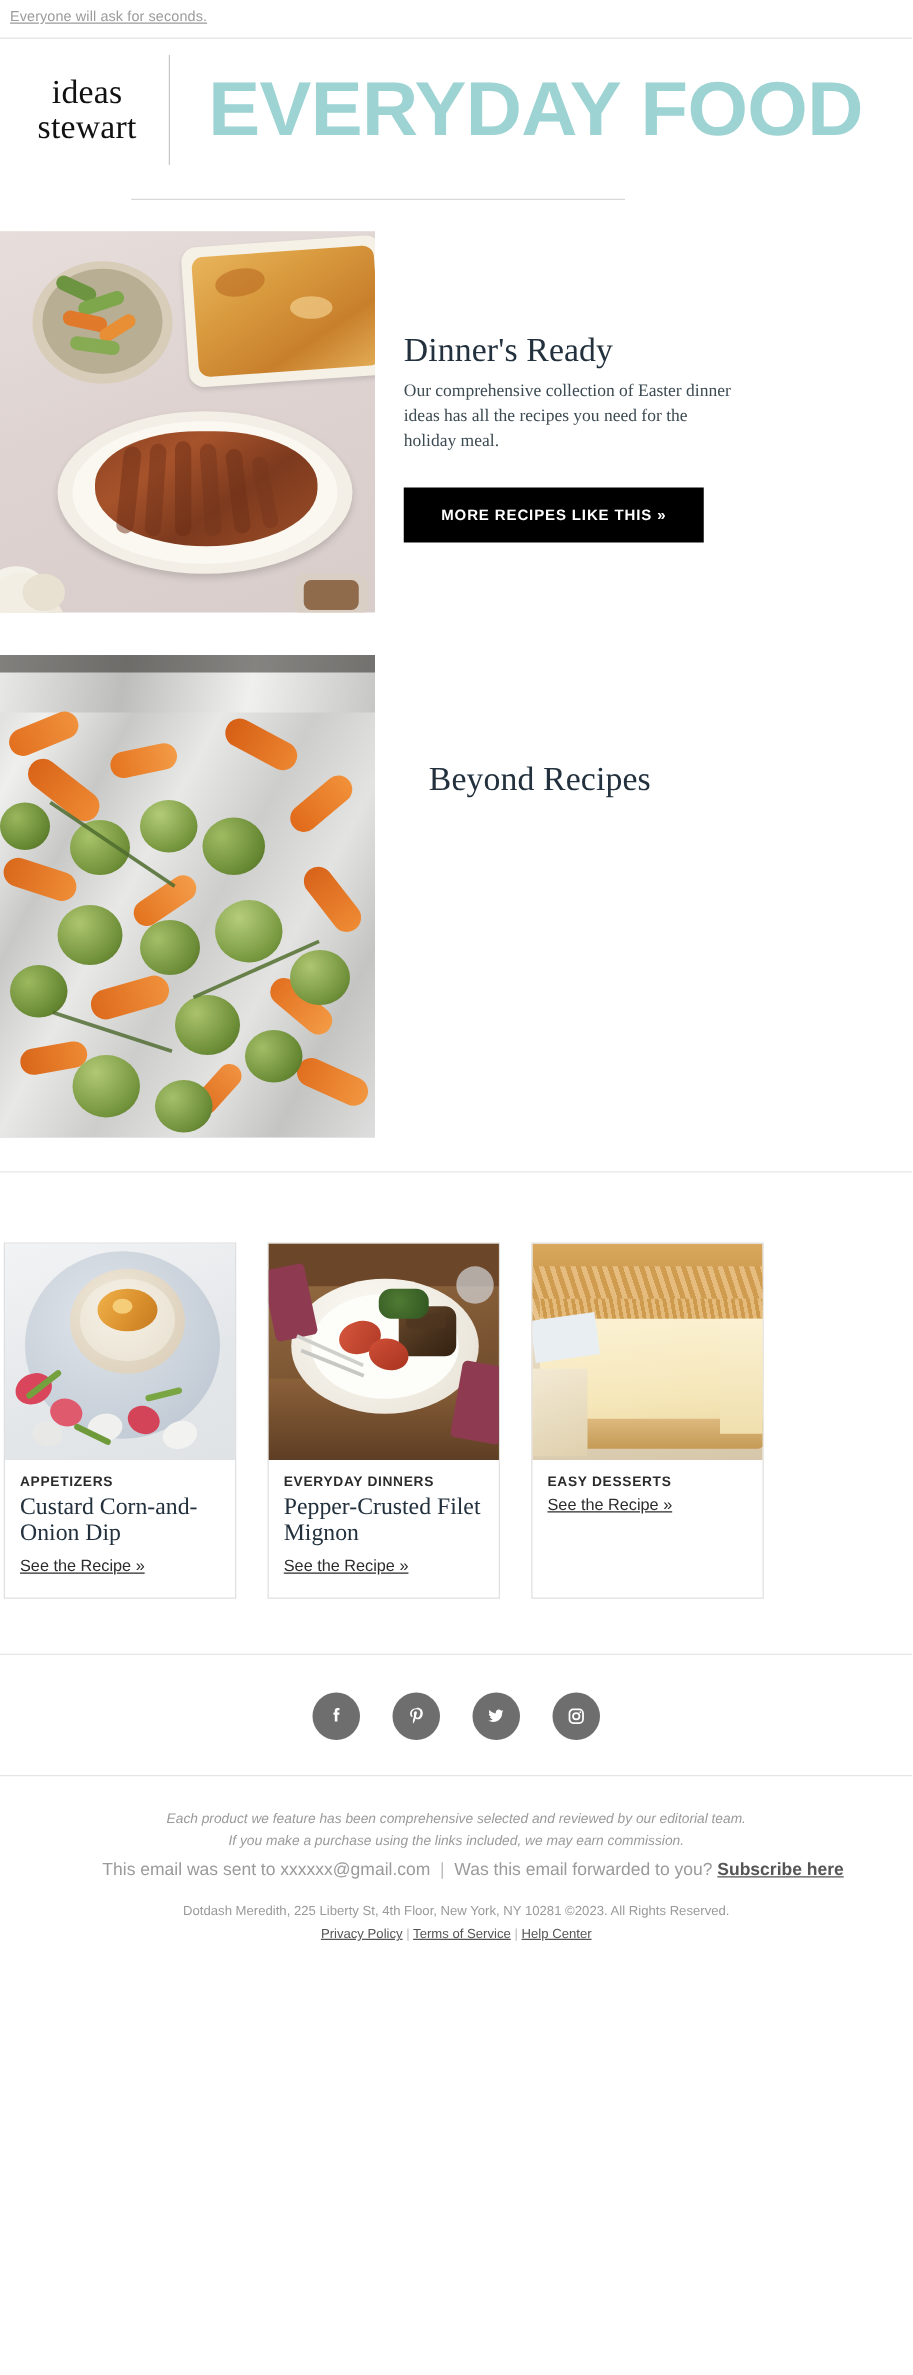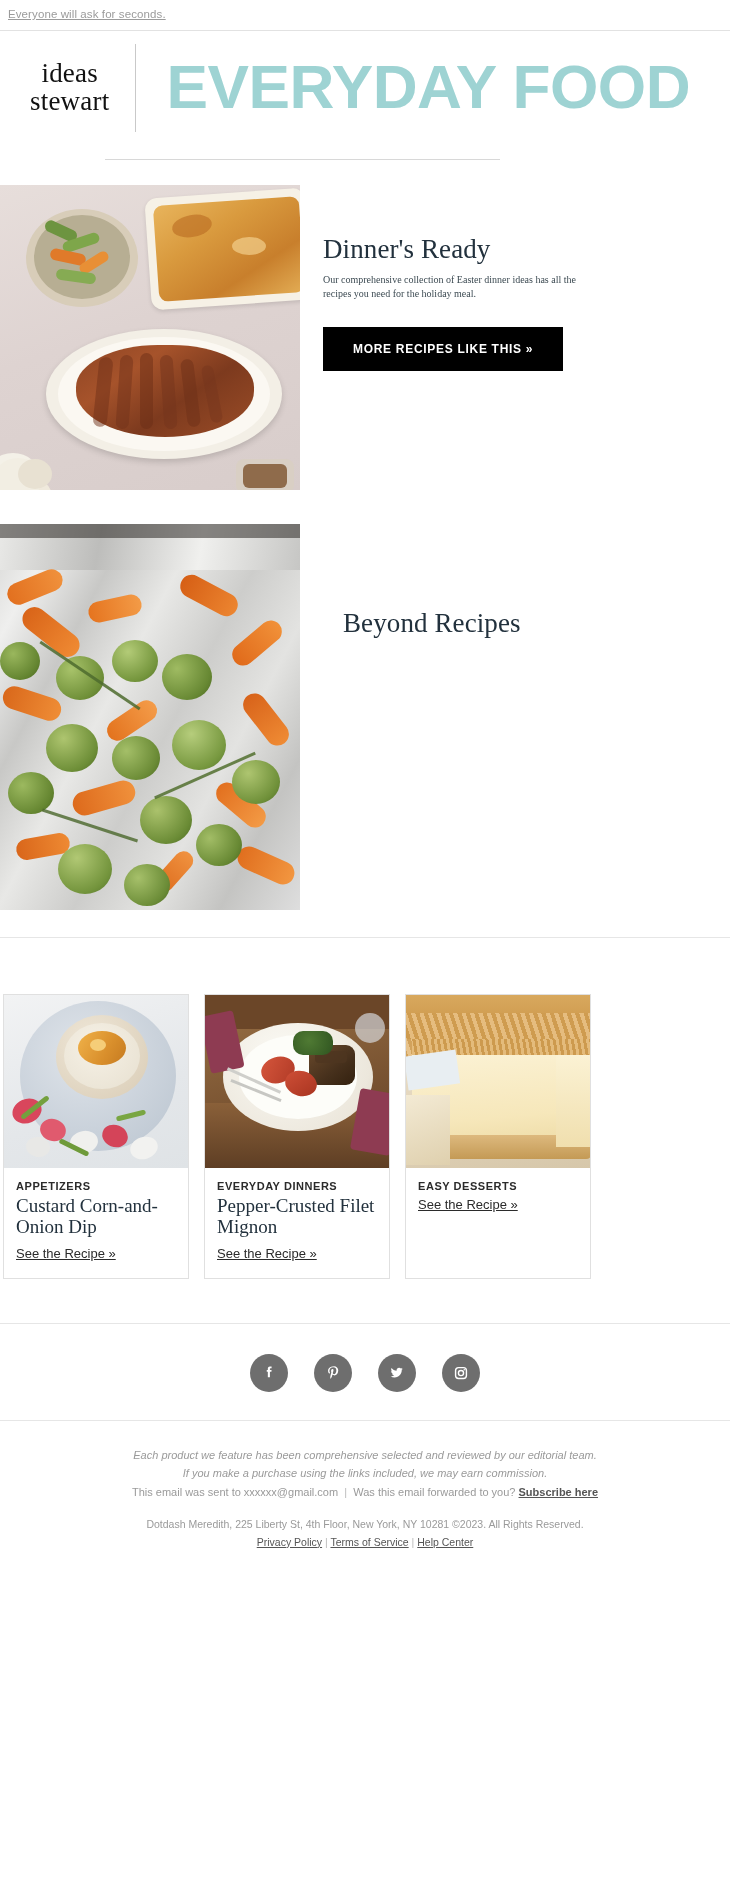--- a/index.html
+++ b/index.html
@@ -68,21 +68,21 @@
   .feat-h {
     font-family:"Liberation Serif", serif;
     font-size:27px;
     color:#22313d;
     margin:0 0 8px 0;
     font-weight:400;
     letter-spacing:.1px;
   }
   .feat-p {
     font-family:"Liberation Serif", serif;
-    font-size:10px;
+    font-size:14px;
     line-height:1.42;
     color:#3c4a52;
     margin:0;
     max-width:270px;
   }
   .cta {
     display:inline-block;
     background:#000;
     color:#fff;
     font-size:12px;
@@ -106,21 +106,21 @@
 
   
   .ph { position:absolute; }
   .ph-r { border-radius:50%; }
   .ph-e { border-radius:50%; }
 
   
   .divider-full { border-top:1px solid #e6e6e6; }
   .cards {
     display:flex;
-    gap:15px;
+    gap:25px;
     padding:0 0 0 0;
   }
   .card {
     width:186px;
     border:1px solid #e0e0e0;
     background:#fff;
   }
   .card-img { width:100%; height:173px; position:relative; overflow:hidden; }
   .card-body { padding:12px 12px 16px 12px; }
   .card-kicker {
@@ -172,24 +172,25 @@
   .unsub {
     display:block;
     margin:24px 0 22px 0;
     font-size:13.5px;
     font-weight:bold;
     color:#222;
     text-decoration:none;
     letter-spacing:.2px;
   }
   .fine {
-    font-size:11px;
+    font-size:14px;
     color:#9a9a9a;
     line-height:1.75;
     margin:0;
+    text-align:right;
   }
   .fine a { color:#555; text-decoration:underline; font-weight:bold; }
   .legal { font-size:10.5px; color:#9a9a9a; margin:14px 0 0 0; line-height:1.7; }
   .legal a { color:#555; text-decoration:underline; }
   .sep { color:#bbb; }
 </style>
 </head>
 <body>
 
 <div class="preheader">Everyone will ask for seconds.</div>
@@ -239,21 +240,21 @@
     <div class="ph" style="left:162px;top:170px;width:13px;height:74px;background:#73331b;border-radius:7px;opacity:.5;transform:rotate(-4deg);"></div>
     <div class="ph" style="left:184px;top:174px;width:13px;height:68px;background:#6d2f17;border-radius:7px;opacity:.5;transform:rotate(-7deg);"></div>
     <div class="ph" style="left:206px;top:180px;width:12px;height:58px;background:#75351c;border-radius:6px;opacity:.45;transform:rotate(-11deg);"></div>
 
     <div class="ph" style="left:4px;top:400px;width:0;height:0;"></div>
 
     <div class="ph" style="left:236px;top:274px;width:58px;height:34px;background:#d9cfc4;border-radius:8px;"></div>
     <div class="ph" style="left:243px;top:279px;width:44px;height:24px;background:#8f6b4b;border-radius:6px;"></div>
   </div>
   <div class="feature-text">
-    <h2 class="feat-h" style="margin-top:49px;">Dinner's Ready</h2>
+    <h2 class="feat-h" style="margin-top:80px;">Dinner's Ready</h2>
     <p class="feat-p">Our comprehensive collection of Easter dinner ideas has all the recipes you need for the holiday meal.</p>
     <a class="cta" href="#">MORE RECIPES LIKE THIS »</a>
   </div>
 </div>
 
 <div class="feature" style="margin-top:34px;gap:20px;">
   <div class="feature-img" style="width:300px;height:386px;background:#cfcfcf;">
 
     <div class="ph" style="left:0;top:0;width:300px;height:386px;background:linear-gradient(118deg,#d6d6d4 0%,#efefee 12%,#c8c8c6 26%,#e8e8e6 40%,#cdcdcb 55%,#e3e3e1 70%,#c4c4c2 84%,#dedede 100%);"></div>
     <div class="ph" style="left:0;top:0;width:300px;height:46px;background:linear-gradient(100deg,#e9e9e7,#bdbdbb,#f0f0ee,#c6c6c4);"></div>

